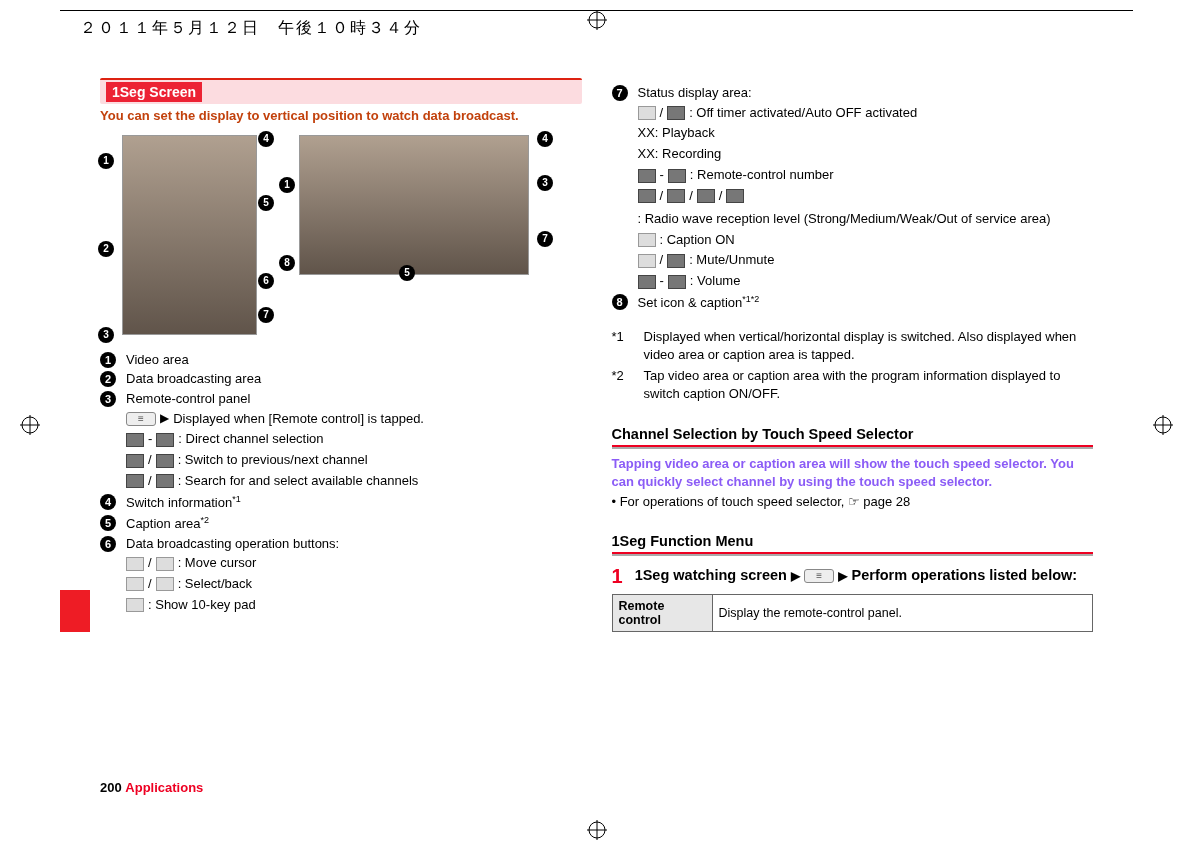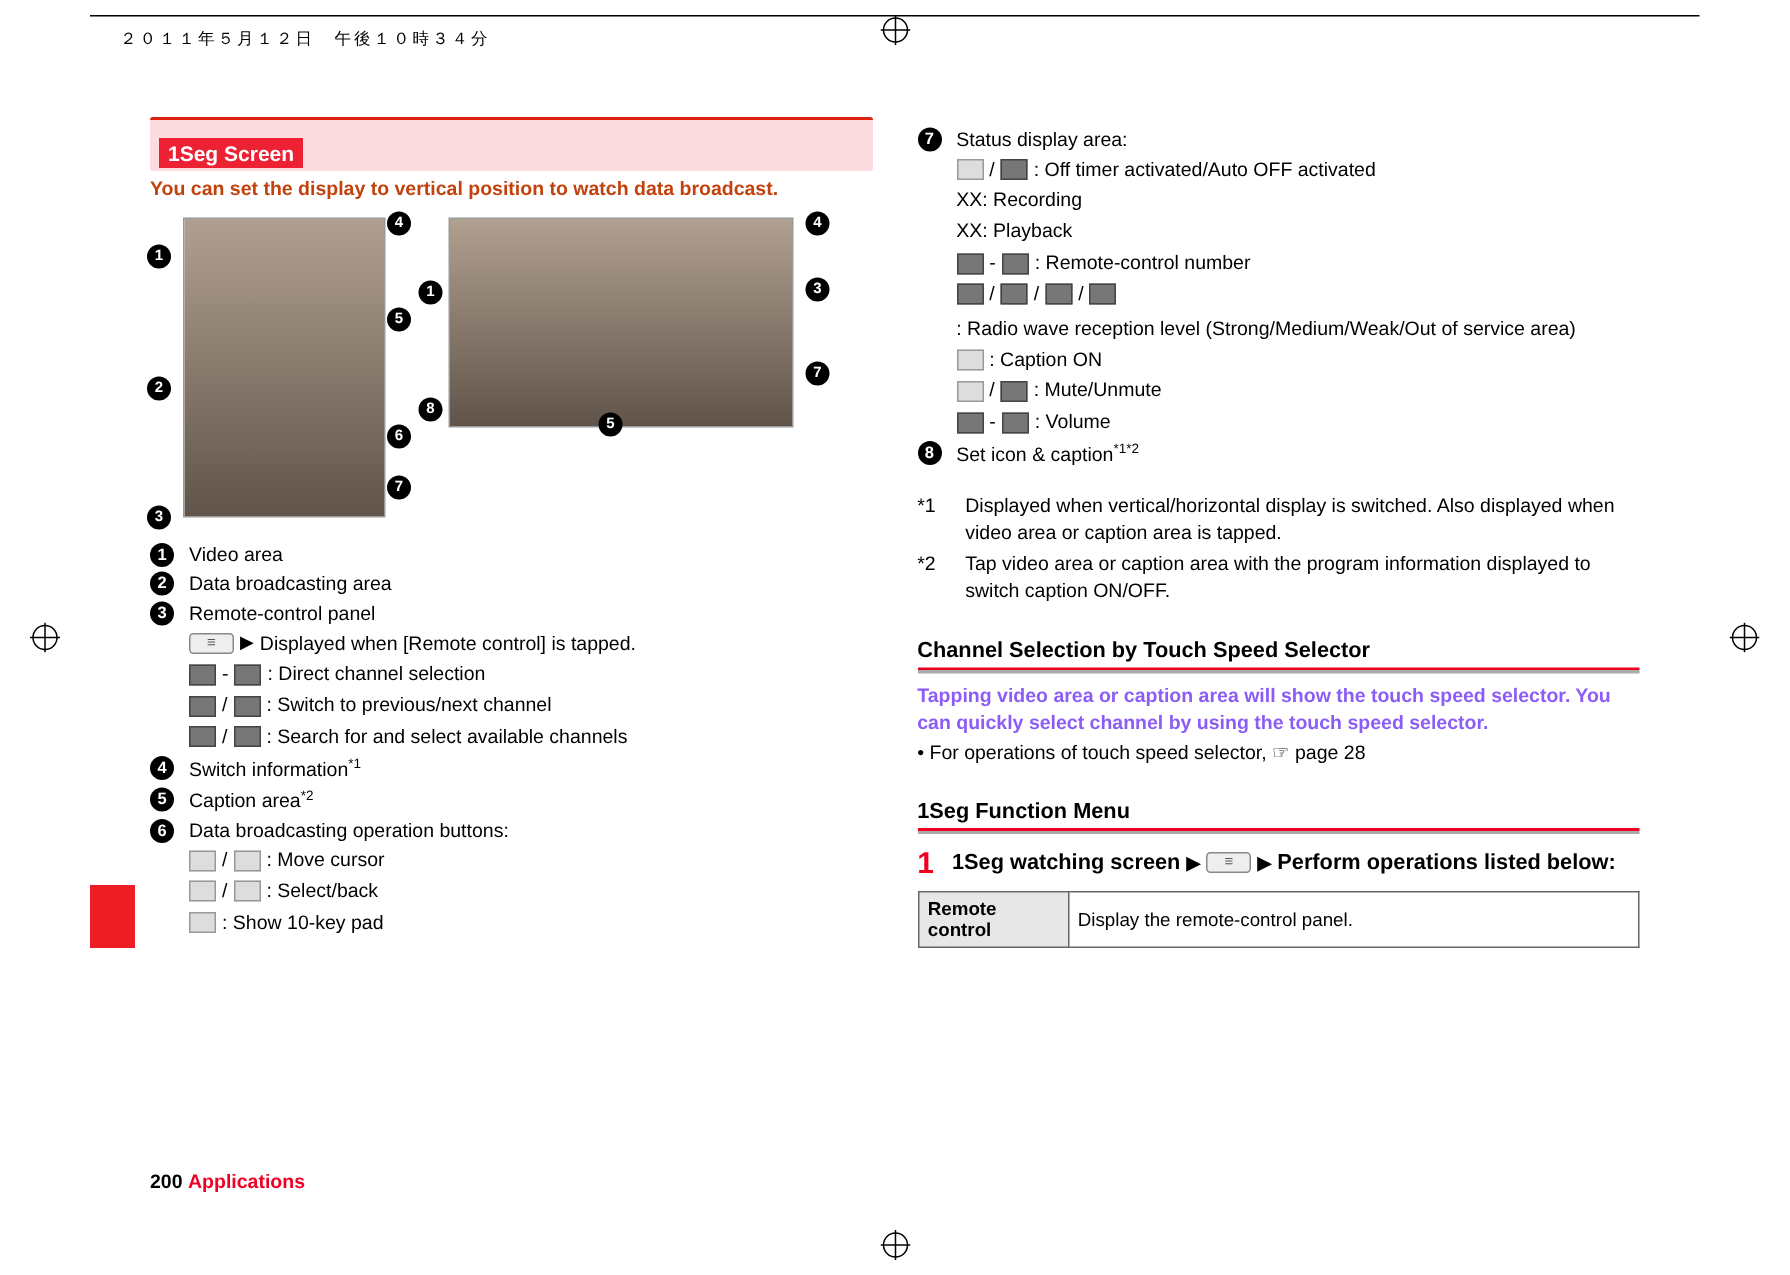--- a/index.html
+++ b/index.html
@@ -14,42 +14,42 @@
     overflow: hidden;
   }
   .header-line {
     position: absolute;
     top: 10px; left: 60px; right: 60px;
     border-top: 1px solid #000;
   }
   .header-date {
     position: absolute;
     top: 18px; left: 80px;
-    font-size: 11px;
+    font-size: 16px;
     letter-spacing: 2px;
   }
   .page {
     position: absolute;
     top: 78px;
     left: 100px;
     right: 100px;
     bottom: 100px;
     display: flex;
     gap: 30px;
   }
   .col { width: 50%; }
   .section-title-wrap { background: #fcdce0; border-radius: 2px; display: inline-block; width: 100%; padding: 0; border-top: 2px solid #d21; }
   .section-title {
     background: #ec2234;
     color: #fff;
     display: inline-block;
     padding: 2px 6px;
     font-weight: bold;
     font-size: 14px;
-    margin: 12px 0 2px 6px;
+    margin: 2px 0 2px 6px;
   }
   .intro { font-weight: bold; color:#c2410c; margin-top: 4px; margin-bottom: 8px; line-height: 1.3; }
   .figure-row { display:flex; gap: 12px; align-items: flex-start; margin: 10px 0 16px 0; }
   .fig-box { background:#fff; }
   .fig-v { width: 135px; height: 200px; position: relative; }
   .fig-h { width: 230px; height: 140px; position: relative; }
   .fig-placeholder { width:100%; height:100%; background: linear-gradient(#b0a090,#60544a); border:1px solid #999; position: relative; }
   .callout-label { position:absolute; width:16px; height:16px; border-radius:50%; background:#000; color:#fff; font-size:10px; text-align:center; line-height:16px; font-weight:bold; }
   .list { margin-top: 6px; }
   .list-row { display:flex; gap:10px; margin: 2px 0; line-height:1.35; }
@@ -185,24 +185,24 @@
   </div>
 
   <div class="col">
     <div class="list">
       <div class="list-row">
           <span class="bullet">7</span>
           <span class="list-text">Status display area:</span>
         </div>
       <div class="sub"><span class="keyicon light"></span>/<span class="keyicon"></span><span>: Off timer activated/Auto OFF activated</span></div>
       <div class="sub">
+          <span>XX: Playback</span>
+        </div>
+      <div class="sub">
           <span>XX: Recording</span>
-        </div>
-      <div class="sub">
-          <span>XX: Playback</span>
         </div>
       <div class="sub"><span class="keyicon"></span> - <span class="keyicon"></span><span>: Remote-control number</span></div>
       <div class="sub"><span class="keyicon"></span>/<span class="keyicon"></span>/<span class="keyicon"></span>/<span class="keyicon"></span><span>: Radio wave reception level (Strong/Medium/Weak/Out of service area)</span></div>
       <div class="sub">
           <span class="keyicon light"></span>
           <span>: Caption ON</span>
         </div>
       <div class="sub"><span class="keyicon light"></span>/<span class="keyicon"></span><span>: Mute/Unmute</span></div>
       <div class="sub"><span class="keyicon"></span> - <span class="keyicon"></span><span>: Volume</span></div>
       <div class="list-row">

